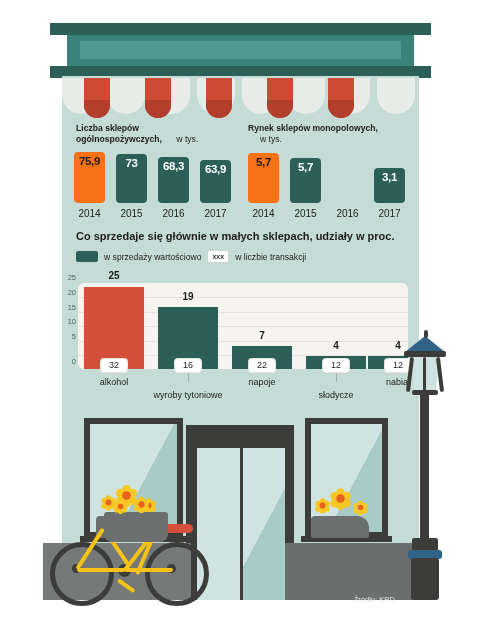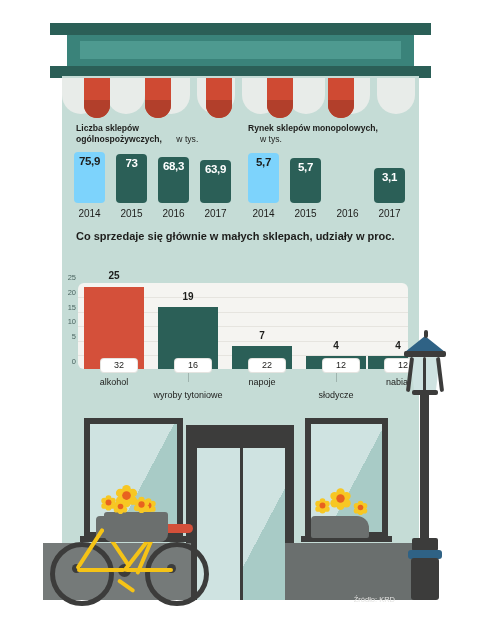--- a/index.html
+++ b/index.html
@@ -28,21 +28,21 @@
 
   
   .sect-title{position:absolute;font-size:8.6px;line-height:11px;color:#1d1d1b;font-weight:700;}
   .sect-title .lite{font-weight:400;margin-left:12px;}
   .chart-head{position:absolute;left:76px;top:230px;font-size:11px;font-weight:700;color:#1d1d1b;}
 
   
   .colchart{position:absolute;}
   .colgroup{position:absolute;bottom:18px;}
   .col{position:absolute;bottom:0;width:31px;border-radius:4px;}
-  .col.red{background:#7dd3fc;}
+  .col.red{background:#f97316;}
   .col.teal{background:#2b5f57;}
   .colval{position:absolute;top:3px;left:0;width:31px;text-align:center;
           font-size:11.5px;font-weight:700;letter-spacing:-.3px;}
   .colval.on-red{color:#1d1d1b;}
   .colval.on-teal{color:#ffffff;}
   .colyear{position:absolute;bottom:0;left:-2px;width:35px;text-align:center;
            font-size:10px;color:#1d1d1b;}
 
   
   .legend{position:absolute;left:76px;top:250px;display:flex;align-items:center;gap:6px;}
@@ -56,21 +56,21 @@
   .bc-plot{position:absolute;left:0;top:0;width:330px;height:86px;background:#f5f4f1;
            border-radius:6px;overflow:hidden;}
   .gl{position:absolute;left:0;width:330px;height:1px;background:#e6e4df;}
   .bc-axis{position:absolute;left:-18px;top:-5px;width:16px;height:96px;}
   .tick{position:absolute;right:0;font-size:7.5px;color:#4a6460;line-height:8px;}
   .bar{position:absolute;bottom:0;width:50px;}
   .bar.red{background:#d4503a;}
   .bar.teal{background:#2b5f57;}
   .bval{position:absolute;width:50px;text-align:center;font-size:10px;font-weight:700;color:#1d1d1b;}
   .pill{position:absolute;background:#ffffff;border-radius:3px;padding:1px 0 2px;
-        width:36px;text-align:center;font-size:9px;color:#1d1d1b;
+        width:26px;text-align:center;font-size:9px;color:#1d1d1b;
         box-shadow:0 0 0 1px #e4e4e0;}
   .catlab{position:absolute;font-size:9px;color:#1d1d1b;text-align:center;}
   .leader{position:absolute;width:1px;background:#9fb3ae;}
 
   
   .win{position:absolute;background:#3c3c3b;}
   .win-glass{position:absolute;background:#cfe3e1;overflow:hidden;}
   .win-glass::after{content:"";position:absolute;left:-10%;top:-10%;width:150%;height:130%;
         background:linear-gradient(118deg,transparent 0 48%,#a8cbc6 48% 100%);}
   .door-frame{position:absolute;background:#3c3c3b;}
@@ -189,20 +189,26 @@
     <div class="colgroup" style="left:130px;height:57px;width:31px;">
       <div class="col teal" style="height:35px;">
         <span class="colval on-teal">3,1</span>
       </div>
       <div class="colyear" style="bottom:-16px;">2017</div>
     </div>
   </div>
 
   <div class="chart-head">Co sprzedaje się głównie w małych sklepach, udziały w proc.</div>
 
+  <div class="legend">
+    <span class="lg-sw"></span>
+    <span class="lg-tx">w sprzedaży wartościowo</span>
+    <span class="lg-box">xxx</span>
+    <span class="lg-tx">w liczbie transakcji</span>
+  </div>
 
   <div class="bc">
     <div class="bc-plot">
       <div class="gl" style="top:14px"></div>
       <div class="gl" style="top:29px"></div>
       <div class="gl" style="top:43px"></div>
       <div class="gl" style="top:58px"></div>
       <div class="gl" style="top:72px"></div>
 
       <div class="bar red" style="left:6px;width:60px;height:82px;"></div>

